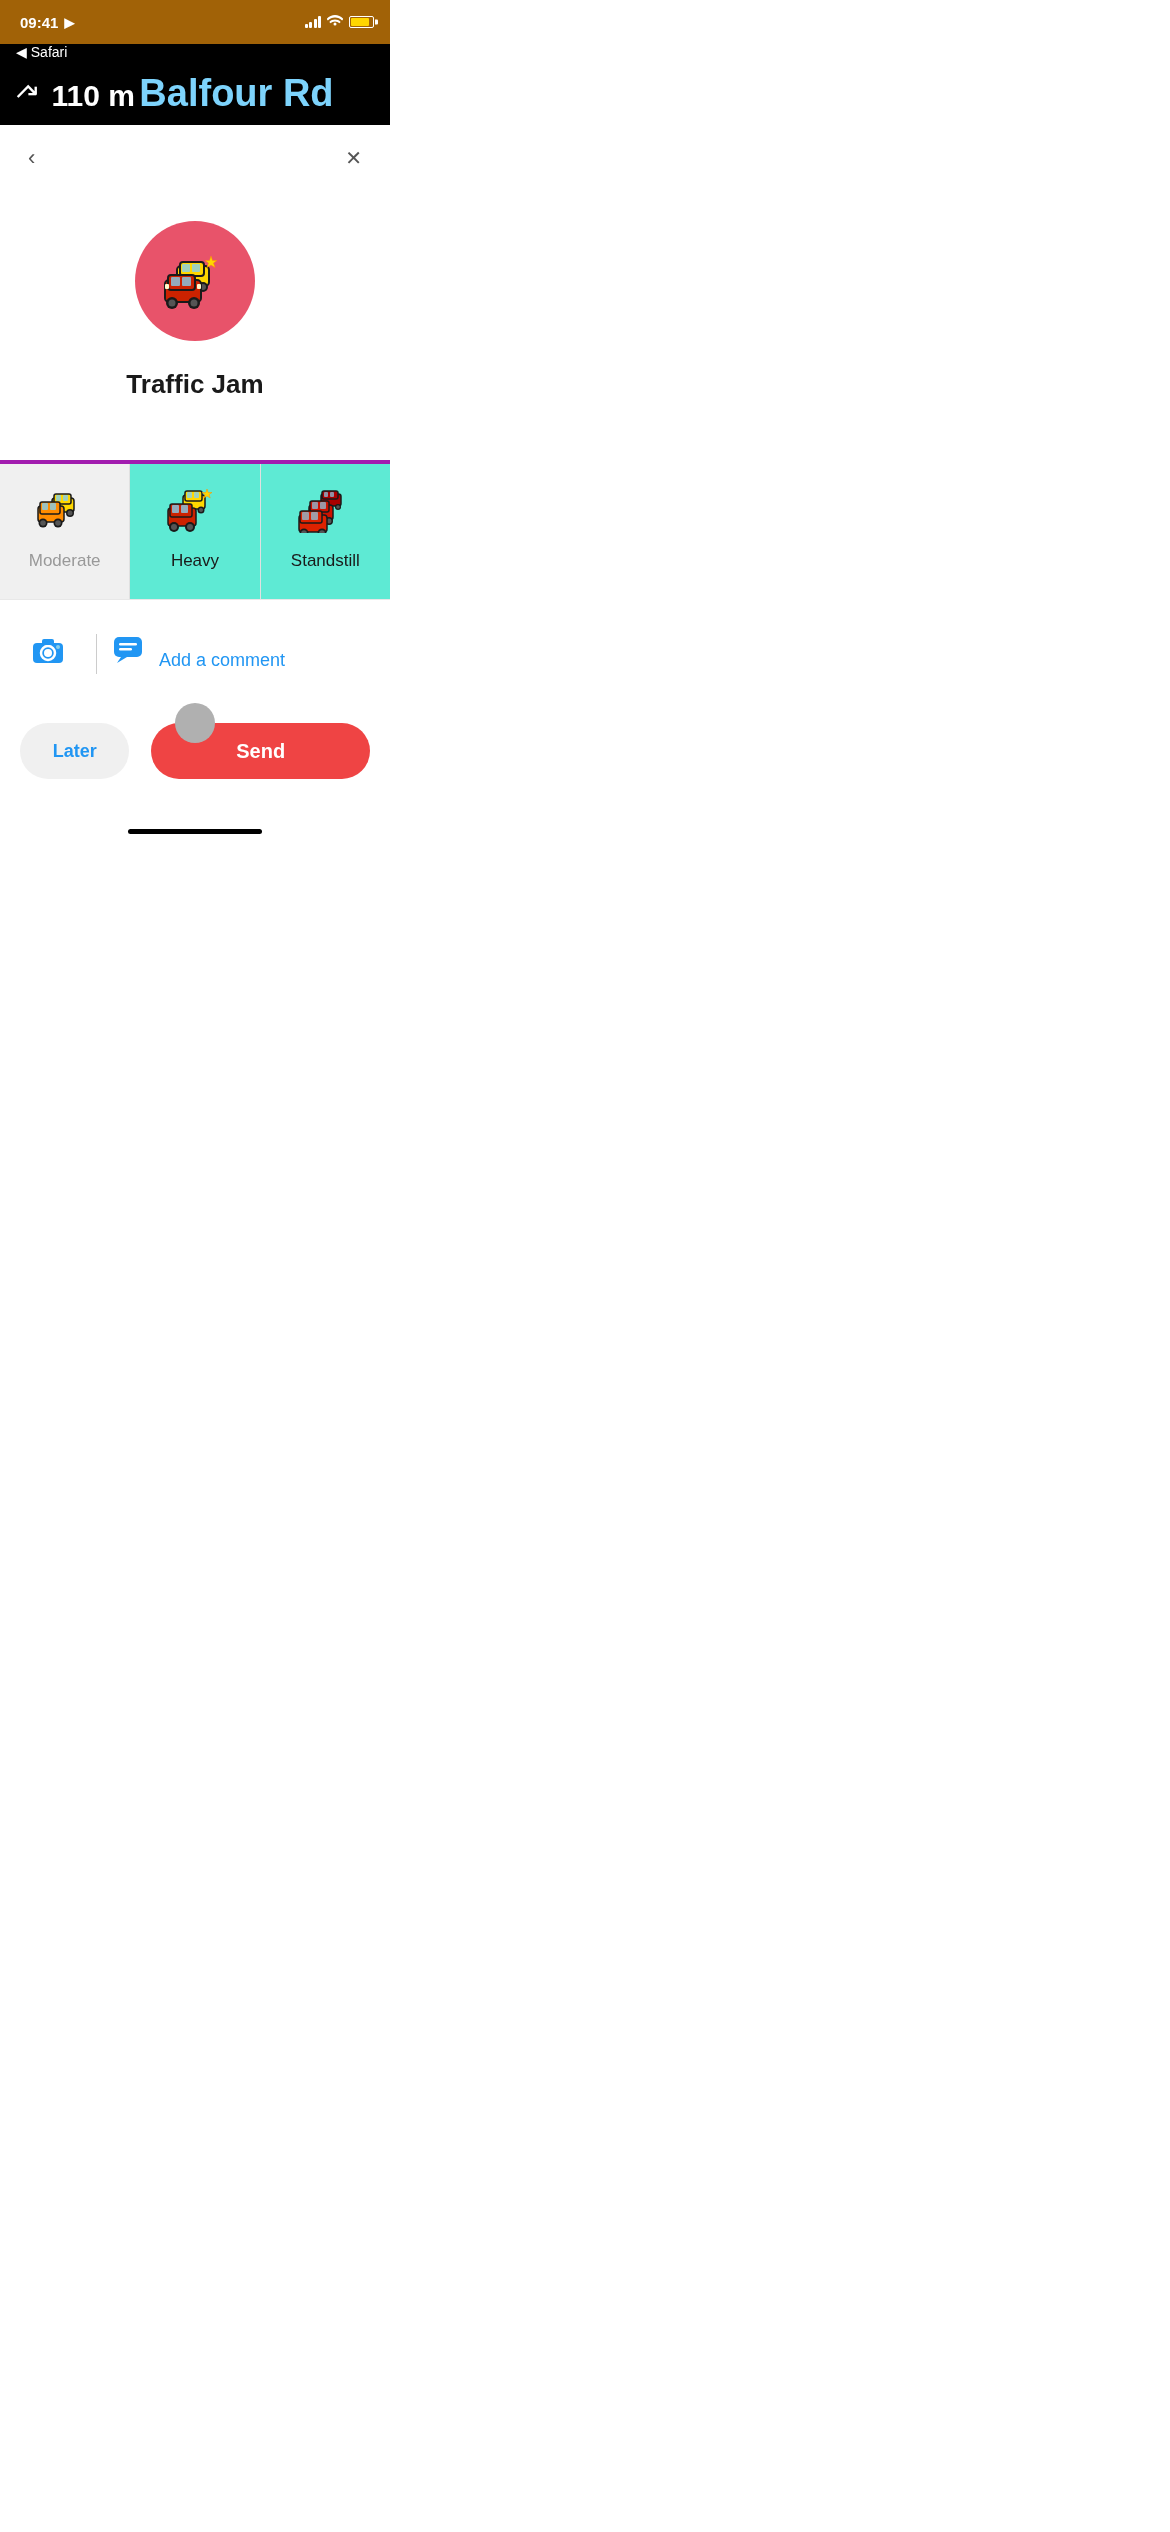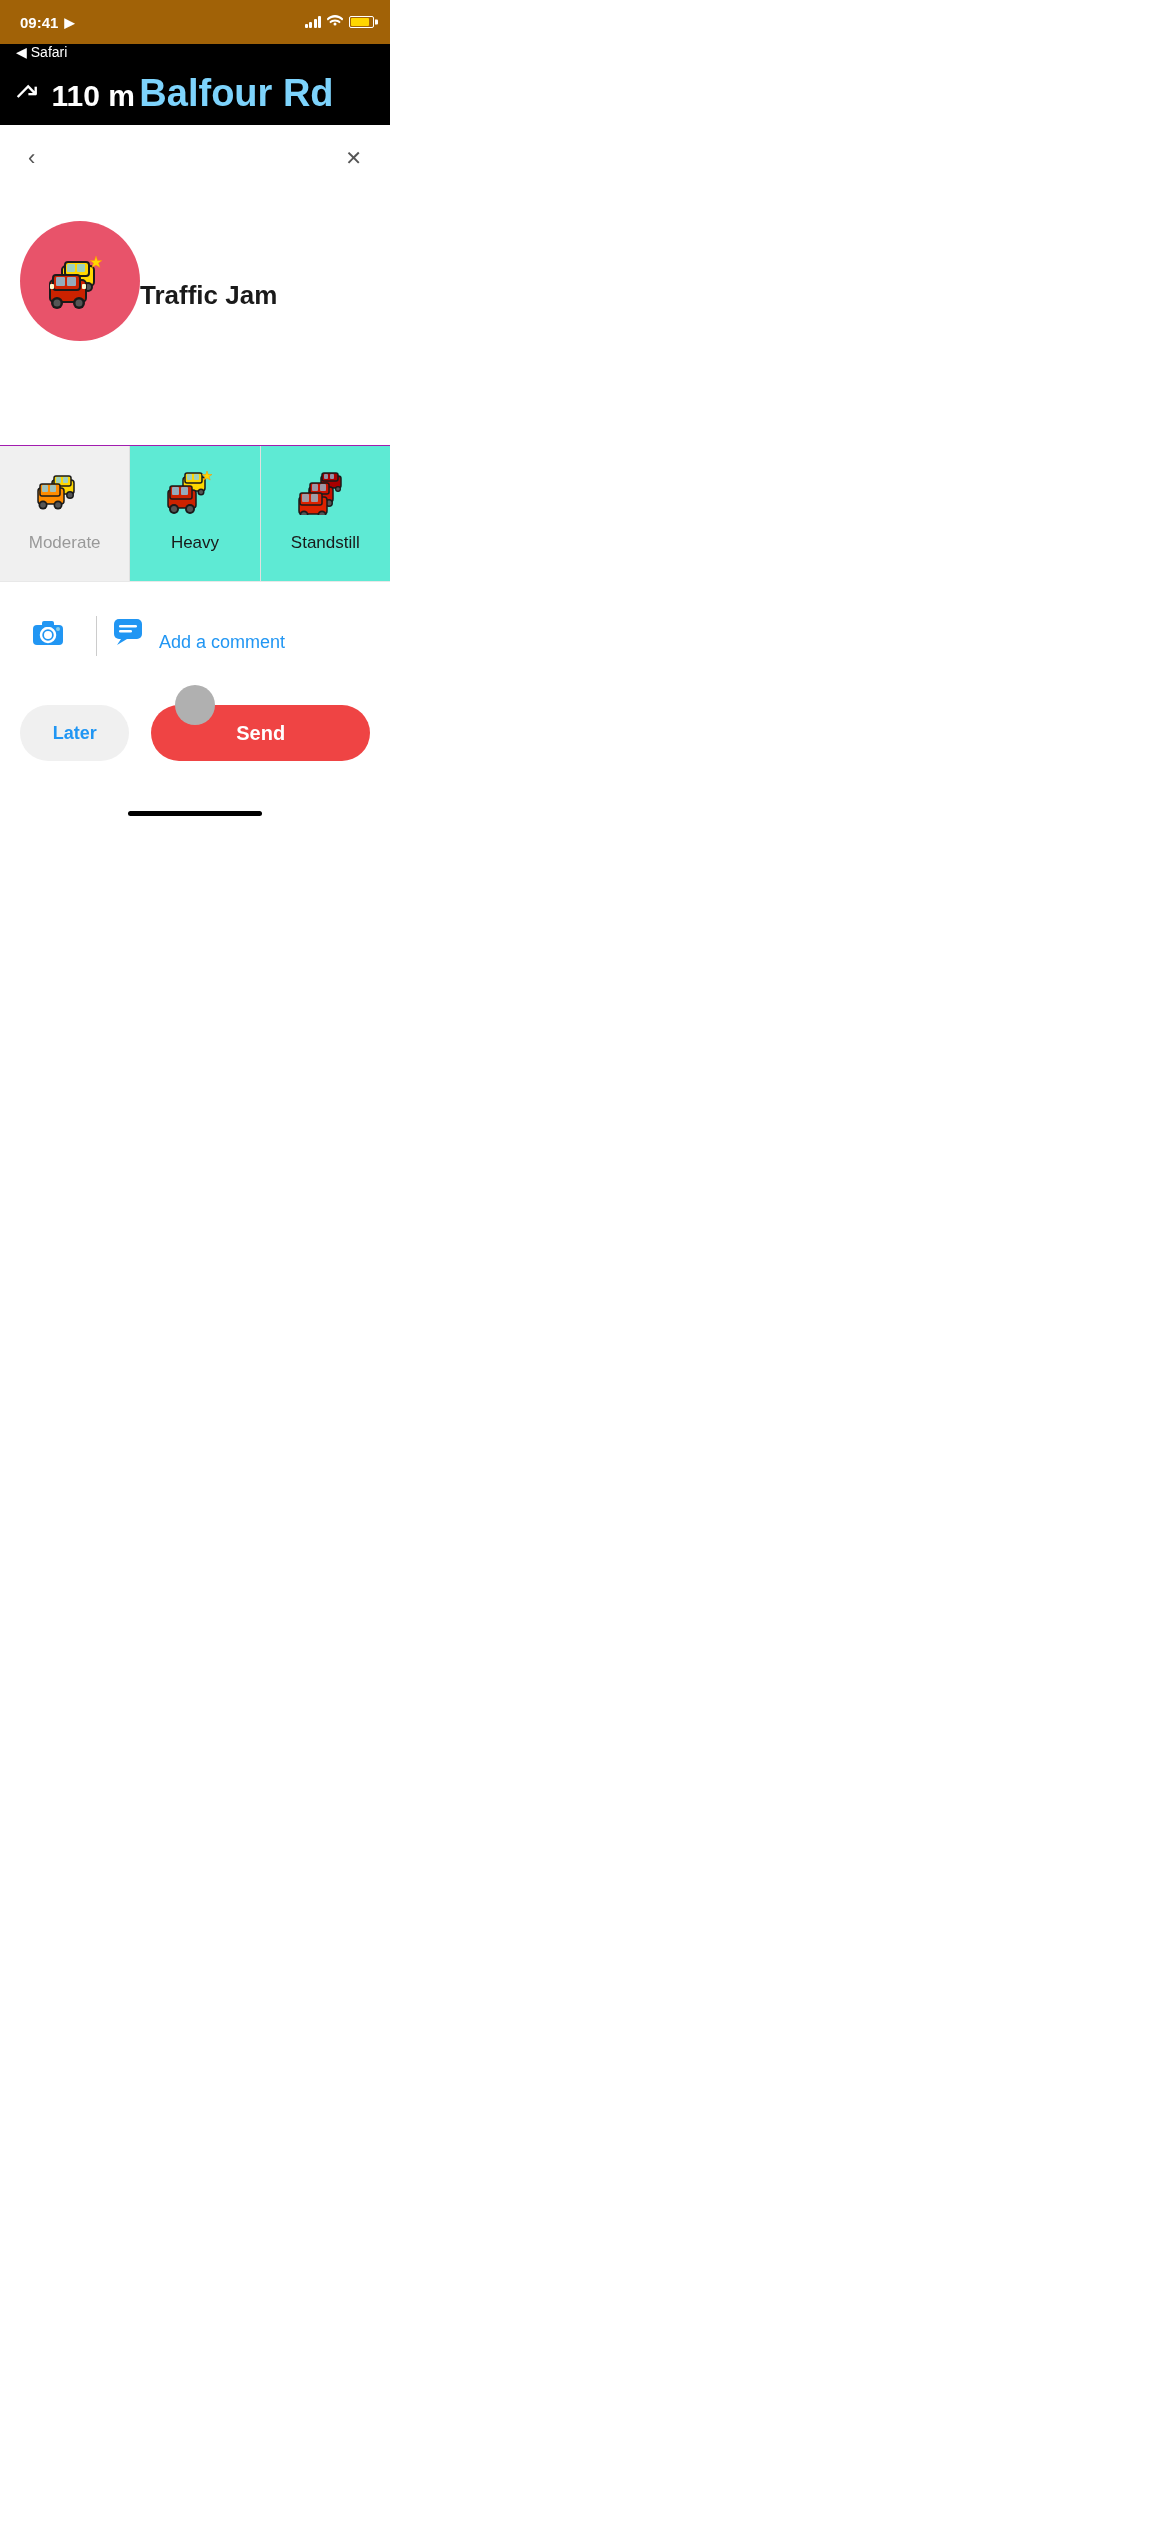--- a/index.html
+++ b/index.html
@@ -145,21 +145,21 @@
       color: #555;
       background: none;
       border: none;
       cursor: pointer;
       padding: 4px 8px;
     }
 
     
     .traffic-icon-area {
       display: flex;
-      flex-direction: row;
+      flex-direction: column;
       align-items: center;
       padding: 30px 20px 20px;
     }
     .traffic-circle {
       width: 120px;
       height: 120px;
       background: #E8536A;
       border-radius: 50%;
       display: flex;
       align-items: center;
@@ -169,22 +169,22 @@
     }
     .traffic-title {
       font-size: 26px;
       font-weight: 700;
       color: #1a1a1a;
     }
 
     
     .traffic-selector {
       display: flex;
-      border-top: 1px solid #a21caf;
-      margin-top: 56px;
+      border-top: 4px solid #a21caf;
+      margin-top: 40px;
       background: #fff;
     }
     .traffic-option {
       flex: 1;
       display: flex;
       flex-direction: column;
       align-items: center;
       padding: 24px 12px 28px;
       cursor: pointer;
       border-right: 1px solid #e0e0e0;

